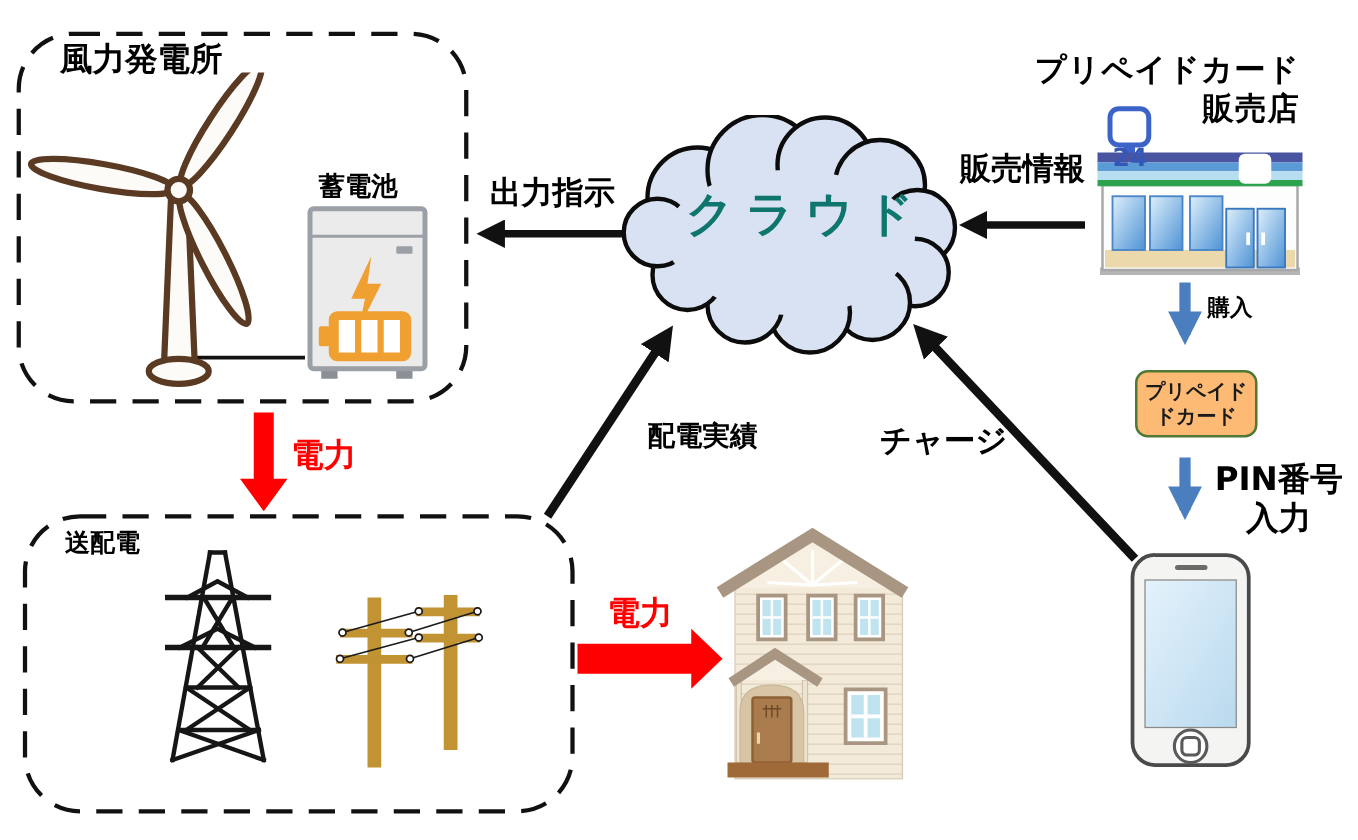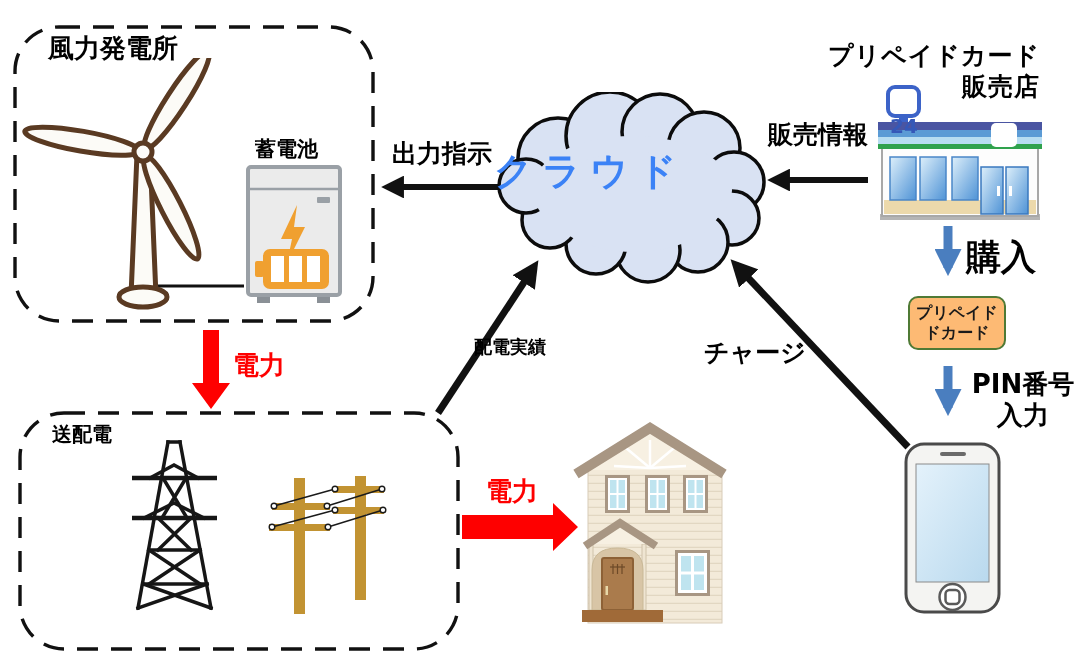--- a/index.html
+++ b/index.html
@@ -10,22 +10,22 @@
   .stage svg{position:absolute;}
   .overlay{left:0;top:0;z-index:1;}
   .icon-svg{z-index:2;}
   .lbl{
     position:absolute;z-index:3;font-weight:bold;color:#000000;
     white-space:nowrap;line-height:1.15;
   }
   .lbl-red{color:#fe0000;}
   .lbl-blue{color:#3558b8;}
   .cloud-label{
-    left:494px;top:150px;width:272px;text-align:left;
-    font-size:38px;color:#3b82f6;letter-spacing:9px;
+    left:468px;top:150px;width:272px;text-align:right;
+    font-size:38px;color:#0f766e;letter-spacing:9px;
   }
   .store-name{left:790px;top:40px;width:250px;text-align:right;font-size:25px;line-height:31px;letter-spacing:1px;}
   .pin-label{left:958px;top:369px;width:130px;text-align:center;font-size:26px;line-height:31px;}
   .prepaid-card{
     position:absolute;z-index:3;left:908px;top:296px;width:94px;height:50px;
     background:#fdba74;border:2.5px solid #4f7a35;border-radius:10px;
     display:flex;flex-direction:column;align-items:center;justify-content:center;
     font-weight:bold;font-size:16px;line-height:1.25;color:#1a1a1a;
   }
   .sign-text{left:887px;top:88px;width:34px;text-align:center;font-size:20px;margin-top:27px;}
@@ -268,31 +268,31 @@
   <div class="lbl" style="left:392px;top:140px;font-size:25px">出力指示</div>
   <div class="lbl cloud-label">クラウド</div>
   <div class="lbl" style="left:768px;top:121px;font-size:25px">販売情報</div>
 
   <div class="lbl store-name">
     <div>プリペイドカード</div>
     <div>販売店</div>
   </div>
   <div class="lbl lbl-blue sign-text">24</div>
 
-  <div class="lbl" style="left:966px;top:237px;font-size:35px">購入</div>
+  <div class="lbl" style="left:966px;top:237px;font-size:18px">購入</div>
 
   <div class="prepaid-card">
     <span>プリペイド</span>
     <span>ドカード</span>
   </div>
 
   <div class="lbl pin-label">
     <div>PIN番号</div>
     <div>入力</div>
   </div>
 
   <div class="lbl lbl-red" style="left:233px;top:351px;font-size:26px">電力</div>
   <div class="lbl" style="left:52px;top:423px;font-size:20px">送配電</div>
   <div class="lbl lbl-red" style="left:486px;top:477px;font-size:26px">電力</div>
-  <div class="lbl" style="left:474px;top:337px;font-size:18px">配電実績</div>
+  <div class="lbl" style="left:518px;top:337px;font-size:22px">配電実績</div>
   <div class="lbl" style="left:704px;top:339px;font-size:25px">チャージ</div>
 
 </div>
 
 </body></html>

